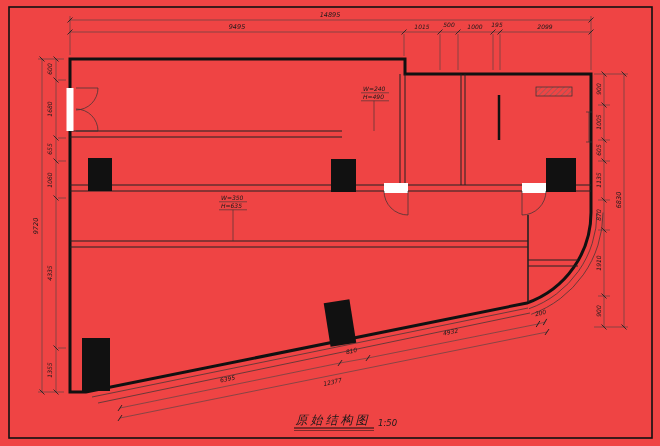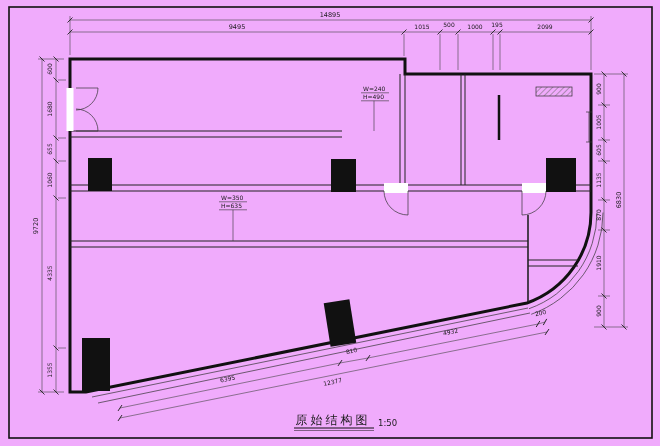--- a/index.html
+++ b/index.html
@@ -1,18 +1,18 @@
 <!DOCTYPE html>
 <html><head>
 <meta charset="utf-8">
 <style>
   html,body { margin:0; padding:0; background:#f0f0ee; }
   .page {
-    width:660px; height:446px; background:#f0abfc; position:relative;
-    font-family:"DejaVu Sans", sans-serif; overflow:hidden;
+    width:660px; height:446px; background:#ef4444; position:relative;
+    font-family:"DejaVu Sans", sans-serif; overflow:hidden;font-style:italic;
   }
   svg { display:block; }
   text { fill:#1a1a1a; font-family:"DejaVu Sans", sans-serif; }
   .dim   { font-size:6.5px; }
   .dim-s { font-size:6px; }
   .ann   { font-size:6px; }
   .title-text { font-size:12px; letter-spacing:3px; }
   .scale-text { font-size:8.5px; }
   .wall    { stroke:#111; stroke-width:3;   fill:none; }
   .wall2   { stroke:#222; stroke-width:1;   fill:none; }

